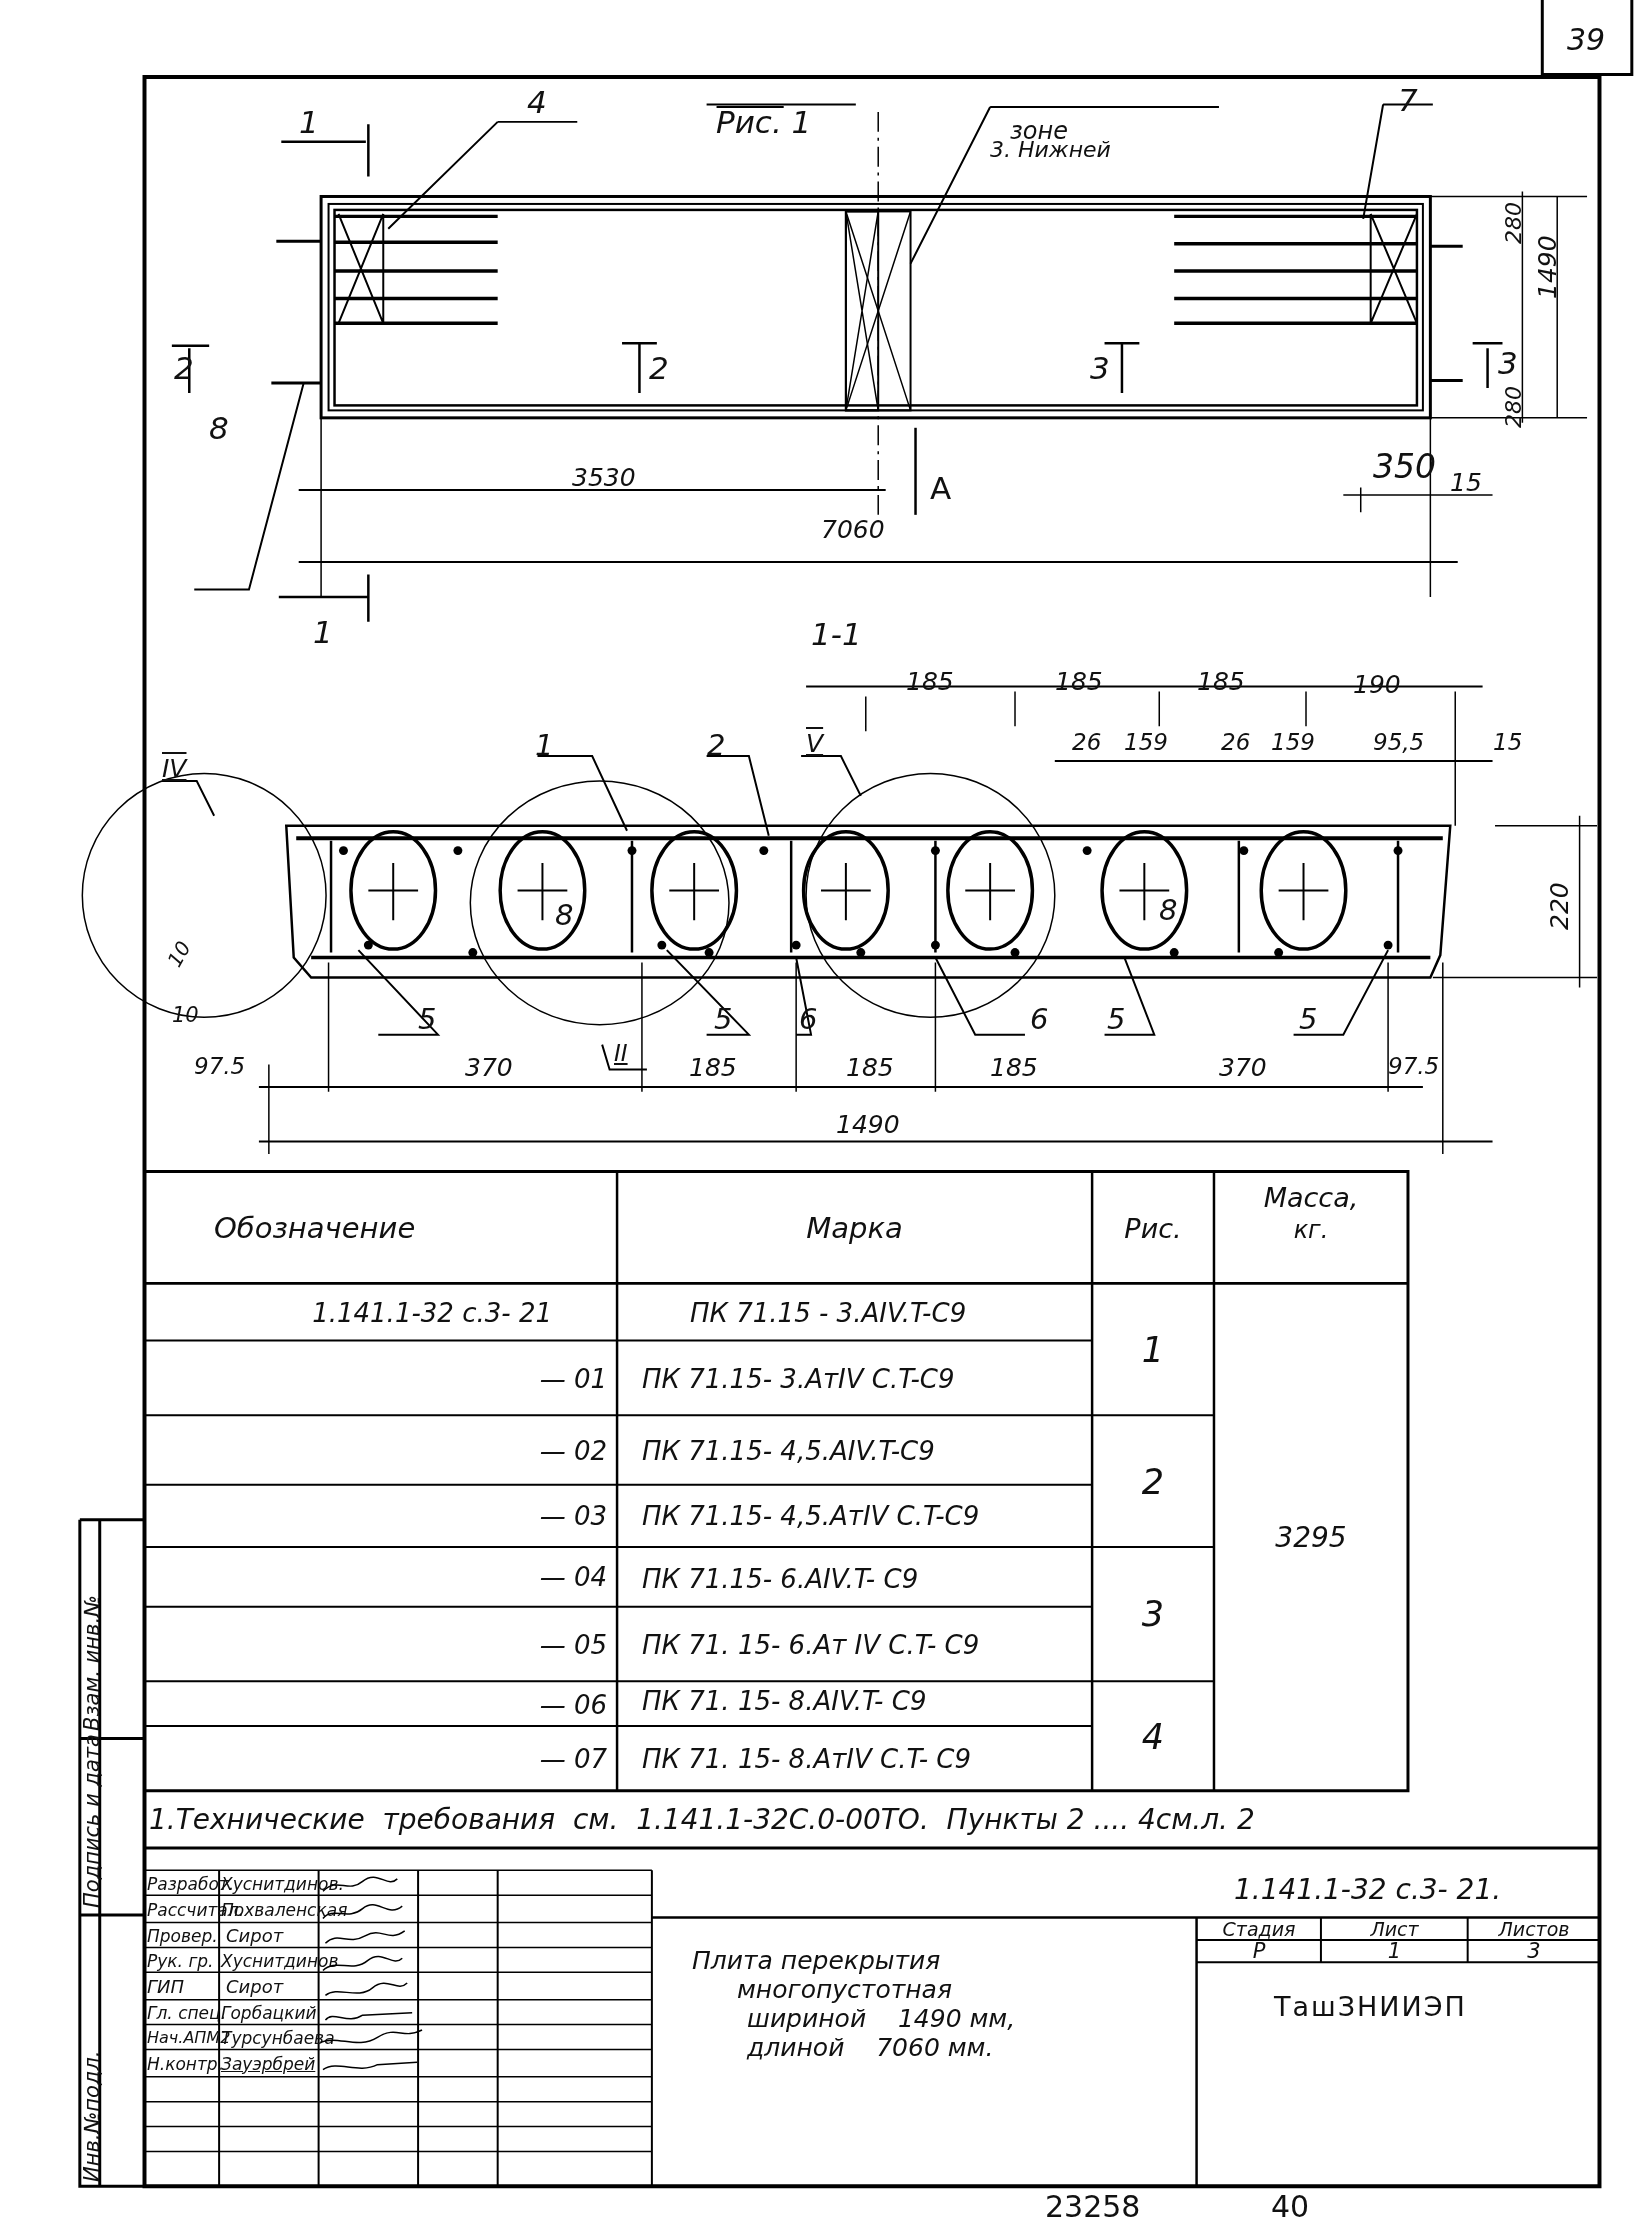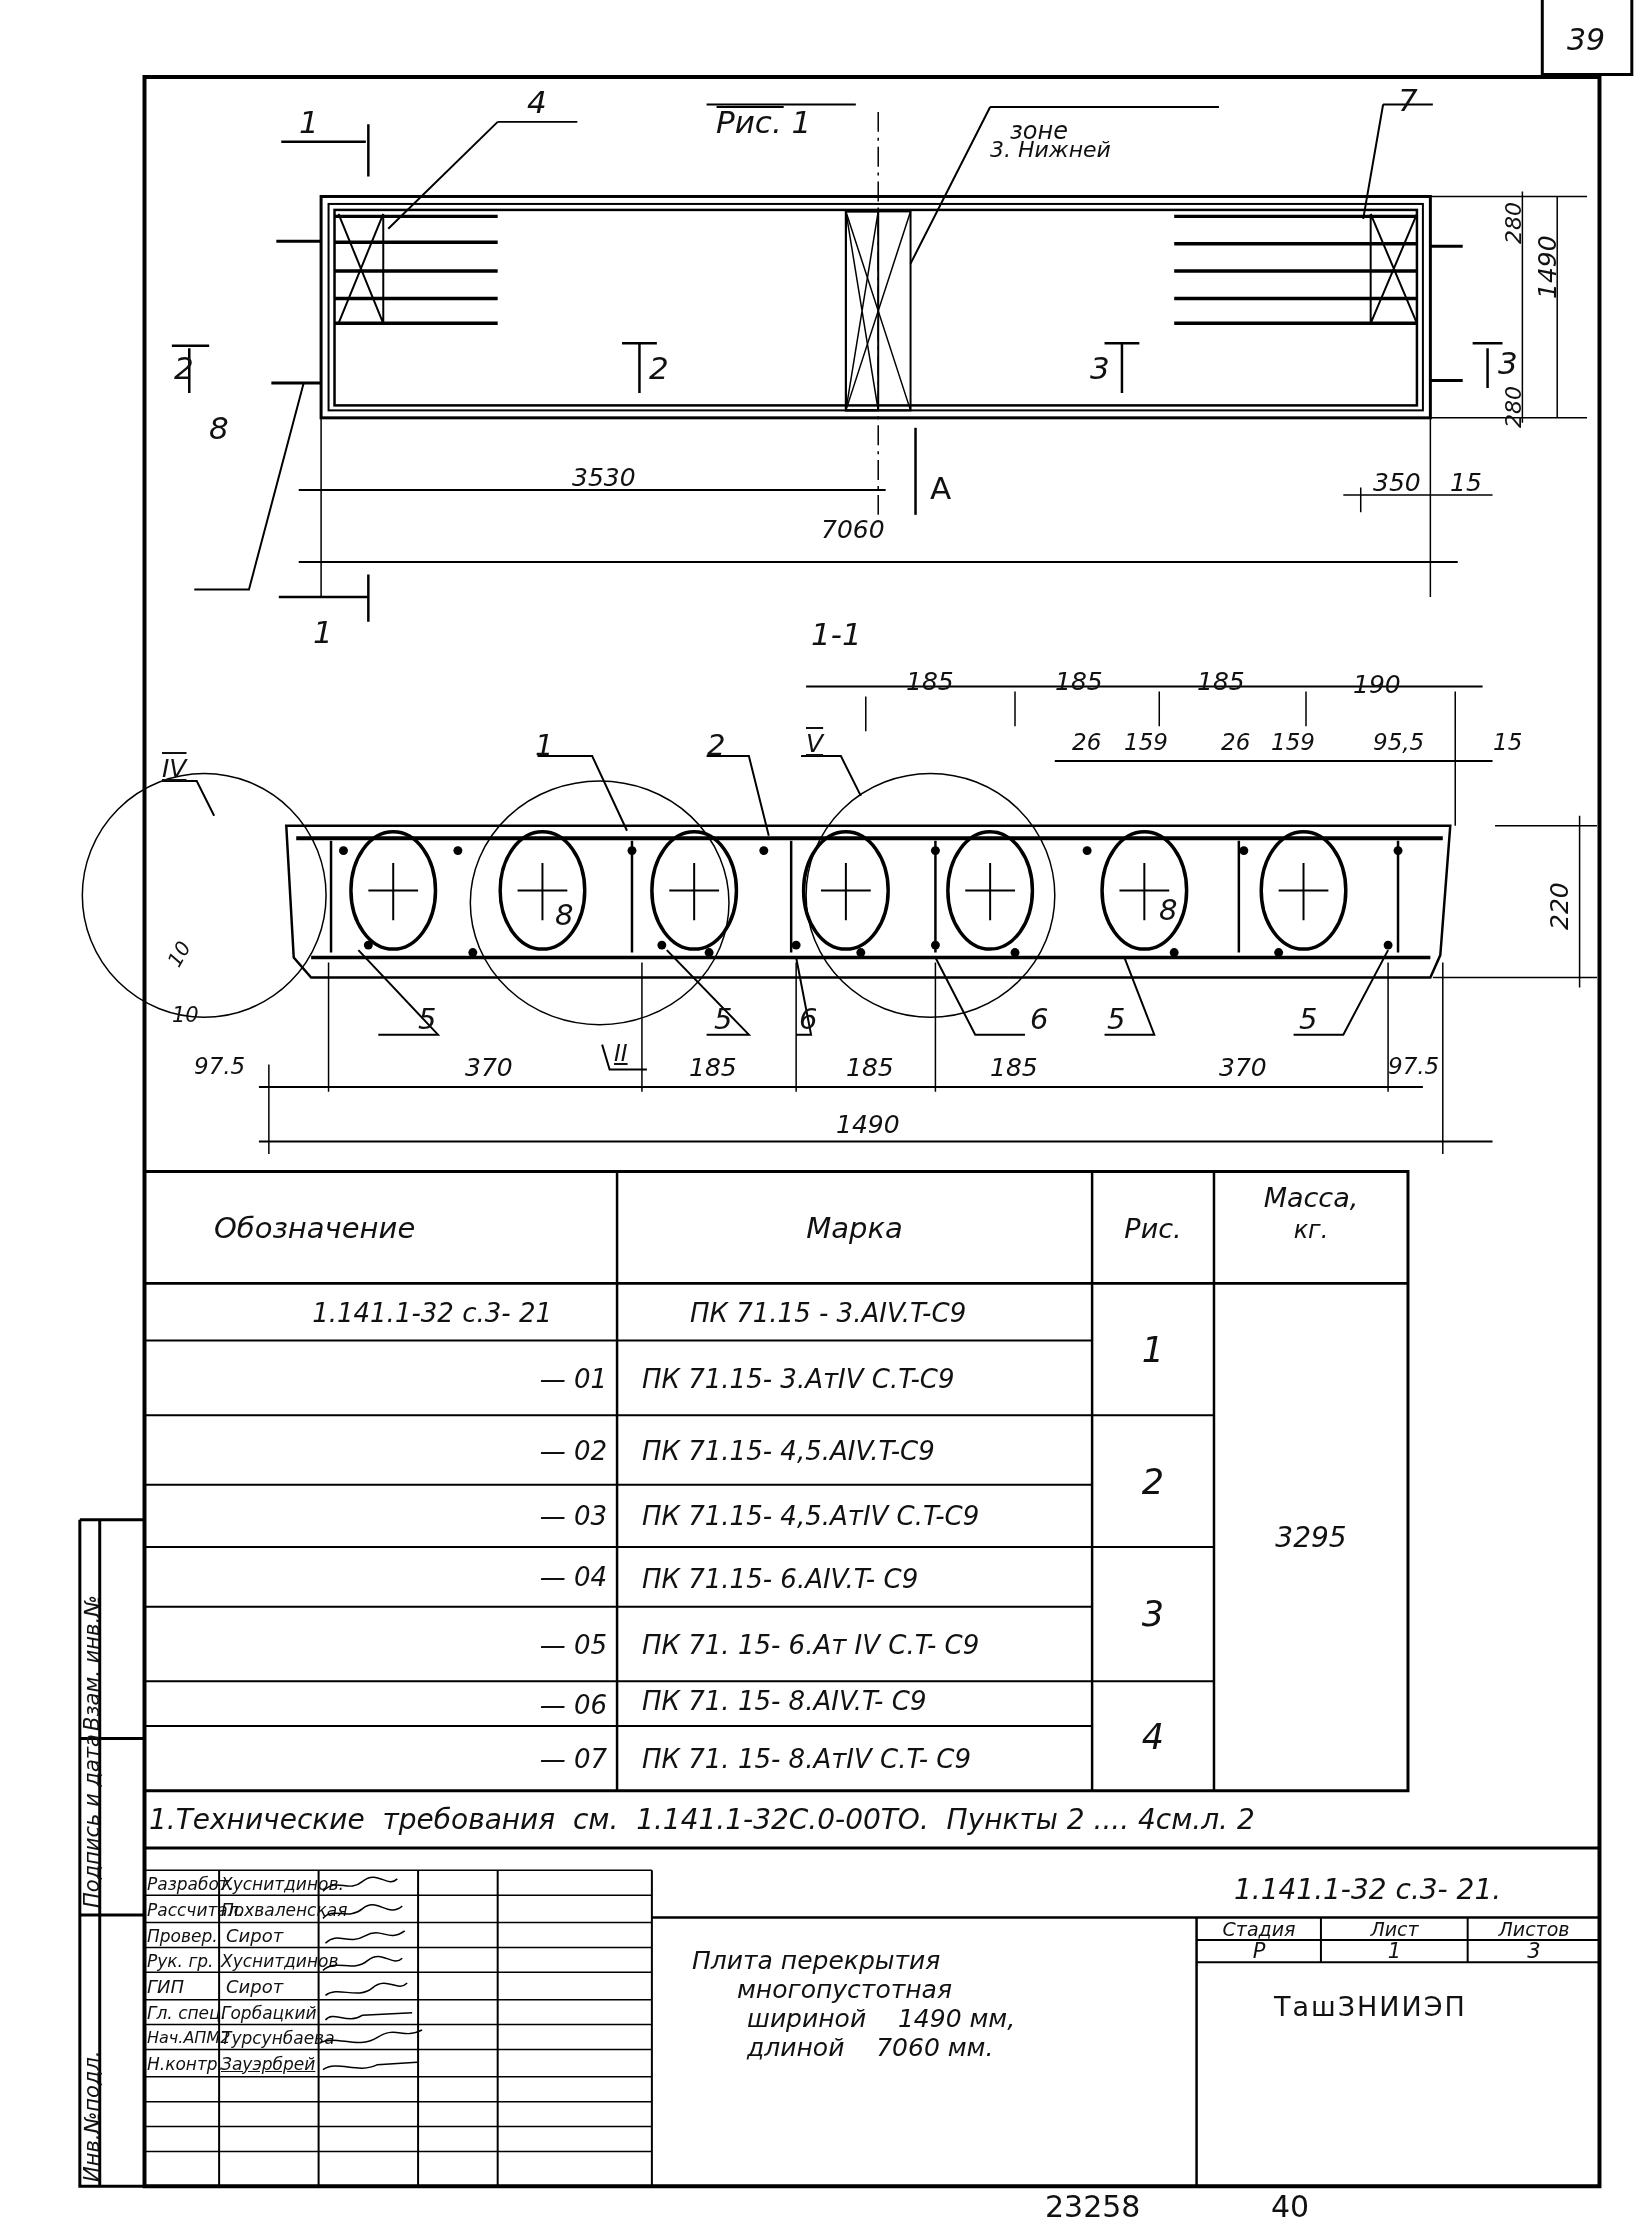--- a/index.html
+++ b/index.html
@@ -146,21 +146,21 @@
 <div class="t" style="left:1398px;top:85px;font-size:31px;">7</div>
 <div class="t" style="left:209px;top:413px;font-size:31px;">8</div>
 <div class="t" style="left:174px;top:353px;font-size:31px;">2</div>
 <div class="t" style="left:649px;top:353px;font-size:31px;">2</div>
 <div class="t" style="left:1090px;top:353px;font-size:31px;">3</div>
 <div class="t" style="left:1498px;top:348px;font-size:31px;">3</div>
 <div class="t" style="left:930px;top:473px;font-size:31px;font-style:normal;">A</div>
 <div class="t" style="left:313px;top:617px;font-size:31px;">1</div>
 <div class="t" style="left:572px;top:465px;font-size:25px;">3530</div>
 <div class="t" style="left:821px;top:517px;font-size:25px;">7060</div>
-<div class="t" style="left:1373px;top:470px;font-size:25px;">350</div>
+<div class="t" style="left:1373px;top:450px;font-size:33px;">350</div>
 <div class="t" style="left:1450px;top:470px;font-size:25px;">15</div>
 <div class="t" style="left:1535px;top:299px;font-size:25px;transform:rotate(-90deg);transform-origin:left top;">1490</div>
 <div class="t" style="left:1503px;top:244px;font-size:22px;transform:rotate(-90deg);transform-origin:left top;">280</div>
 <div class="t" style="left:1503px;top:428px;font-size:22px;transform:rotate(-90deg);transform-origin:left top;">280</div>
 
 <div class="t" style="left:811px;top:619px;font-size:31px;">1-1</div>
 <div class="t" style="left:162px;top:756px;font-size:25px;text-decoration:overline underline;">IV</div>
 <div class="t" style="left:535px;top:731px;font-size:29px;">1</div>
 <div class="t" style="left:707px;top:731px;font-size:29px;">2</div>
 <div class="t" style="left:806px;top:731px;font-size:25px;text-decoration:overline underline;">V</div>

